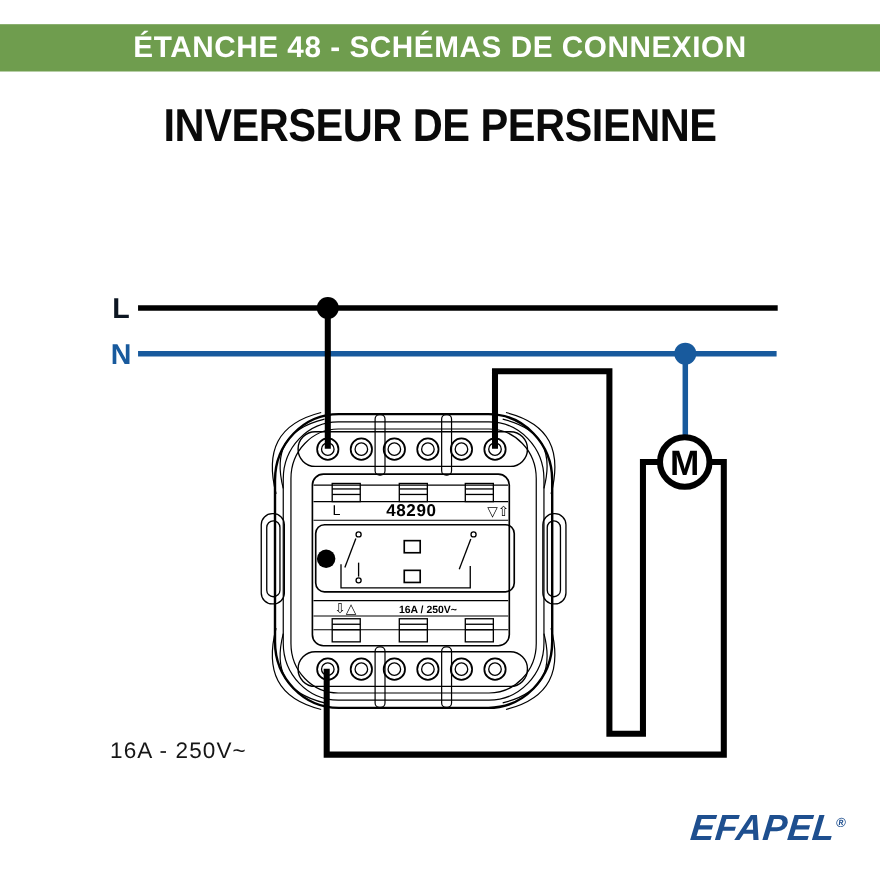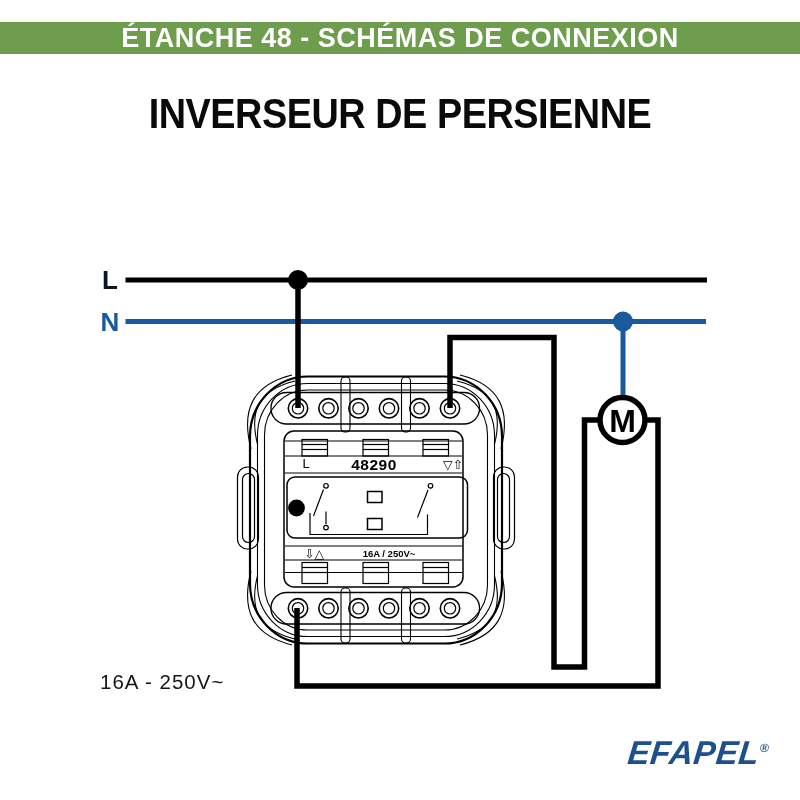--- a/index.html
+++ b/index.html
@@ -1,19 +1,19 @@
 <!DOCTYPE html>
 <html><head>
 <meta charset="utf-8">
 <style>
   html,body{margin:0;padding:0;background:#ffffff;}
   .page{position:relative;width:800px;height:800px;background:#ffffff;overflow:hidden;
         font-family:"Liberation Sans",sans-serif;}
   .abs{position:absolute;}
-  .header{top:22px;left:0;width:800px;height:32px;background:#6f9d4e;color:#ffffff;
+  .header{top:22px;left:0;width:800px;height:43px;background:#6f9d4e;color:#ffffff;
           display:flex;align-items:center;justify-content:center;
           font-weight:bold;font-size:27px;letter-spacing:0.5px;white-space:nowrap;}
   .title{top:90px;left:0;width:800px;text-align:center;font-weight:bold;font-size:42px;
          color:#0a0a0a;letter-spacing:-0.5px;transform:scaleX(0.9);white-space:nowrap;}
   .diagram-svg{top:0;left:0;}
   .logo{top:734px;left:628px;width:170px;color:#1e4f8f;font-weight:bold;font-style:italic;
         font-size:33px;letter-spacing:0.5px;transform:skewX(-6deg);white-space:nowrap;}
   .logo sup{font-size:12px;letter-spacing:0;}
   svg text{font-family:"Liberation Sans",sans-serif;}
   svg text.dj{font-family:"DejaVu Sans",sans-serif;}

